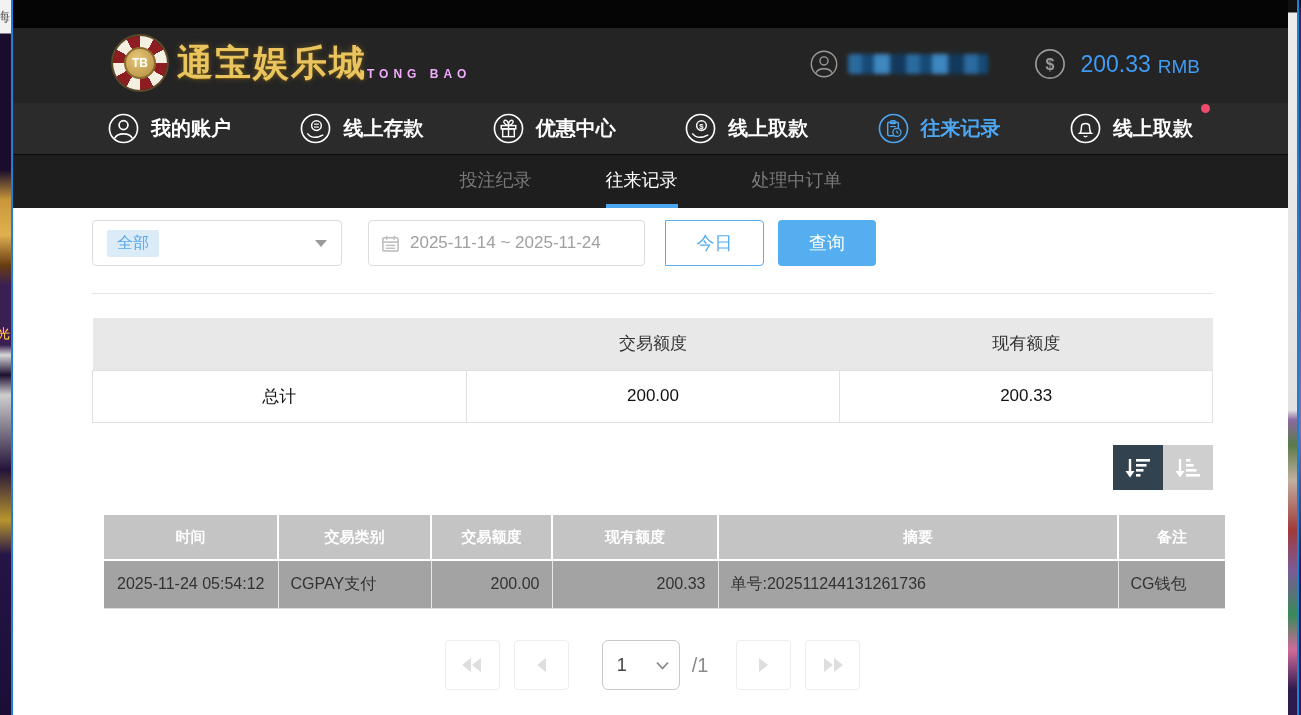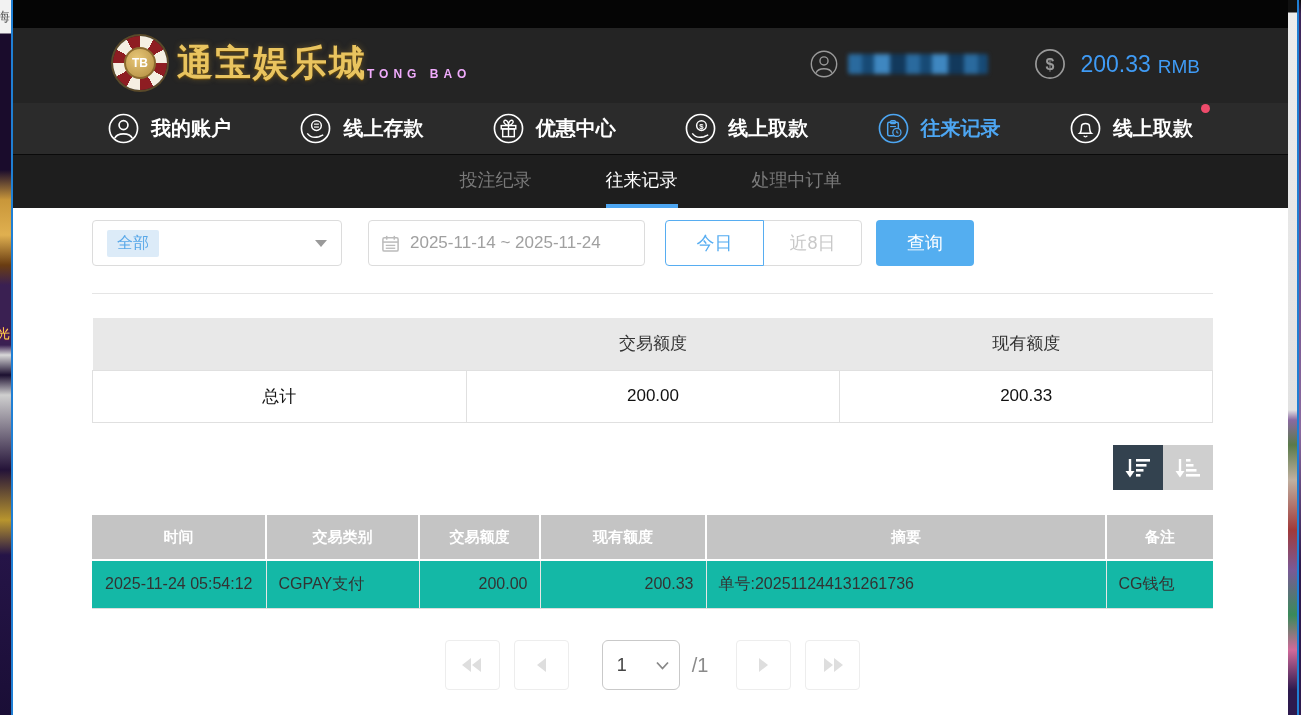--- a/index.html
+++ b/index.html
@@ -104,25 +104,25 @@
     border:1px solid #e0e0e0; }
   .summary th:nth-child(1), .summary td:nth-child(1) { width:374px;margin-left:30px; }
   .summary th:nth-child(2), .summary td:nth-child(2) { width:374px; }
   .summary th:nth-child(3), .summary td:nth-child(3) { width:373px; }
 
   .sort-row { position:absolute; top:237px; right:0; display:flex; }
   .sort-btn { width:50px; height:45px; display:flex; align-items:center; justify-content:center; cursor:pointer; }
   .sort-desc { background:#33424f; }
   .sort-asc { background:#cfcfcf; }
 
-  .records { position:absolute; top:307px; left:0; width:1121px; border-collapse:collapse; table-layout:fixed; }
+  .records { position:absolute; top:307px; left:12px; width:1121px; border-collapse:collapse; table-layout:fixed; }
   .records th { background:#c4c4c4; color:#fff; height:45px; font-size:15px; font-weight:bold;
     border-right:2px solid #fff; border-bottom:2px solid #fff; }
   .records th:last-child { border-right:none;margin-left:29px; }
-  .records td { background:#14b8a6; height:48px; font-size:16px; color:#333;
+  .records td { background:#a3a3a3; height:48px; font-size:16px; color:#333;
     border-right:1px solid #e6e6e6; border-bottom:1px solid #ddd; padding:0 12px; }
   .records td:last-child { border-right:none; }
   .records col.c1 { width:174px; } .records col.c2 { width:153px; }
   .records col.c3 { width:121px; } .records col.c4 { width:166px; }
   .records col.c5 { width:400px; } .records col.c6 { width:107px; }
   .td-center { text-align:center; } .td-left { text-align:left; } .td-right { text-align:right; }
 
   .pagination { position:absolute; top:432px; left:0; width:1121px; height:50px;
     display:flex; align-items:center; justify-content:center; }
   .pg-btn { width:55px; height:50px; background:#fff; border:1px solid #ededed; border-radius:4px;
@@ -259,21 +259,20 @@
               <line x1="2" y1="8.5" x2="18" y2="8.5" stroke="#bbb" stroke-width="1.6"></line>
               <line x1="6" y1="2" x2="6" y2="6" stroke="#bbb" stroke-width="1.6"></line>
               <line x1="14" y1="2" x2="14" y2="6" stroke="#bbb" stroke-width="1.6"></line>
               <line x1="5" y1="12" x2="15" y2="12" stroke="#bbb" stroke-width="1.4"></line>
               <line x1="5" y1="15" x2="15" y2="15" stroke="#bbb" stroke-width="1.4"></line>
             </svg>
             <span>2025-11-14 ~ 2025-11-24</span>
           </div>
           <div class="qgroup">
             <button class="qbtn active">今日</button>
-            <button class="qbtn">近8日</button>
           </div>
           <button class="search-btn">查询</button>
         </div>
 
         <div class="hr"></div>
 
         <table class="summary">
           <tbody>
               <tr>
             <th></th>

